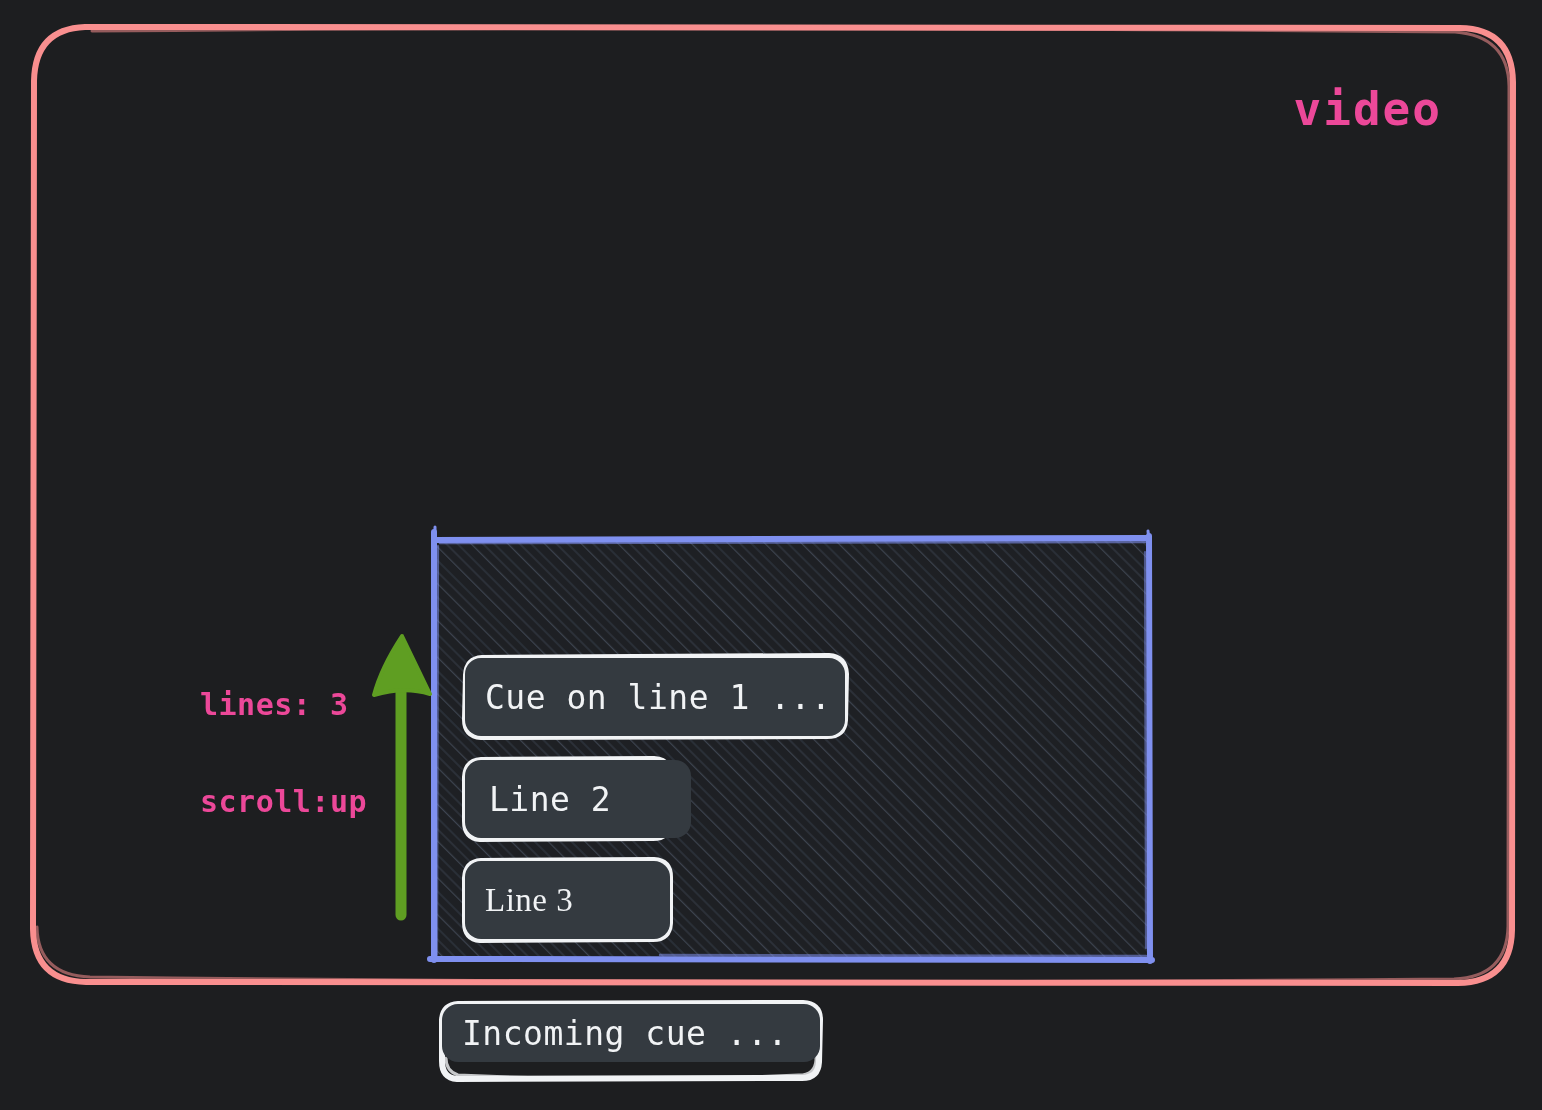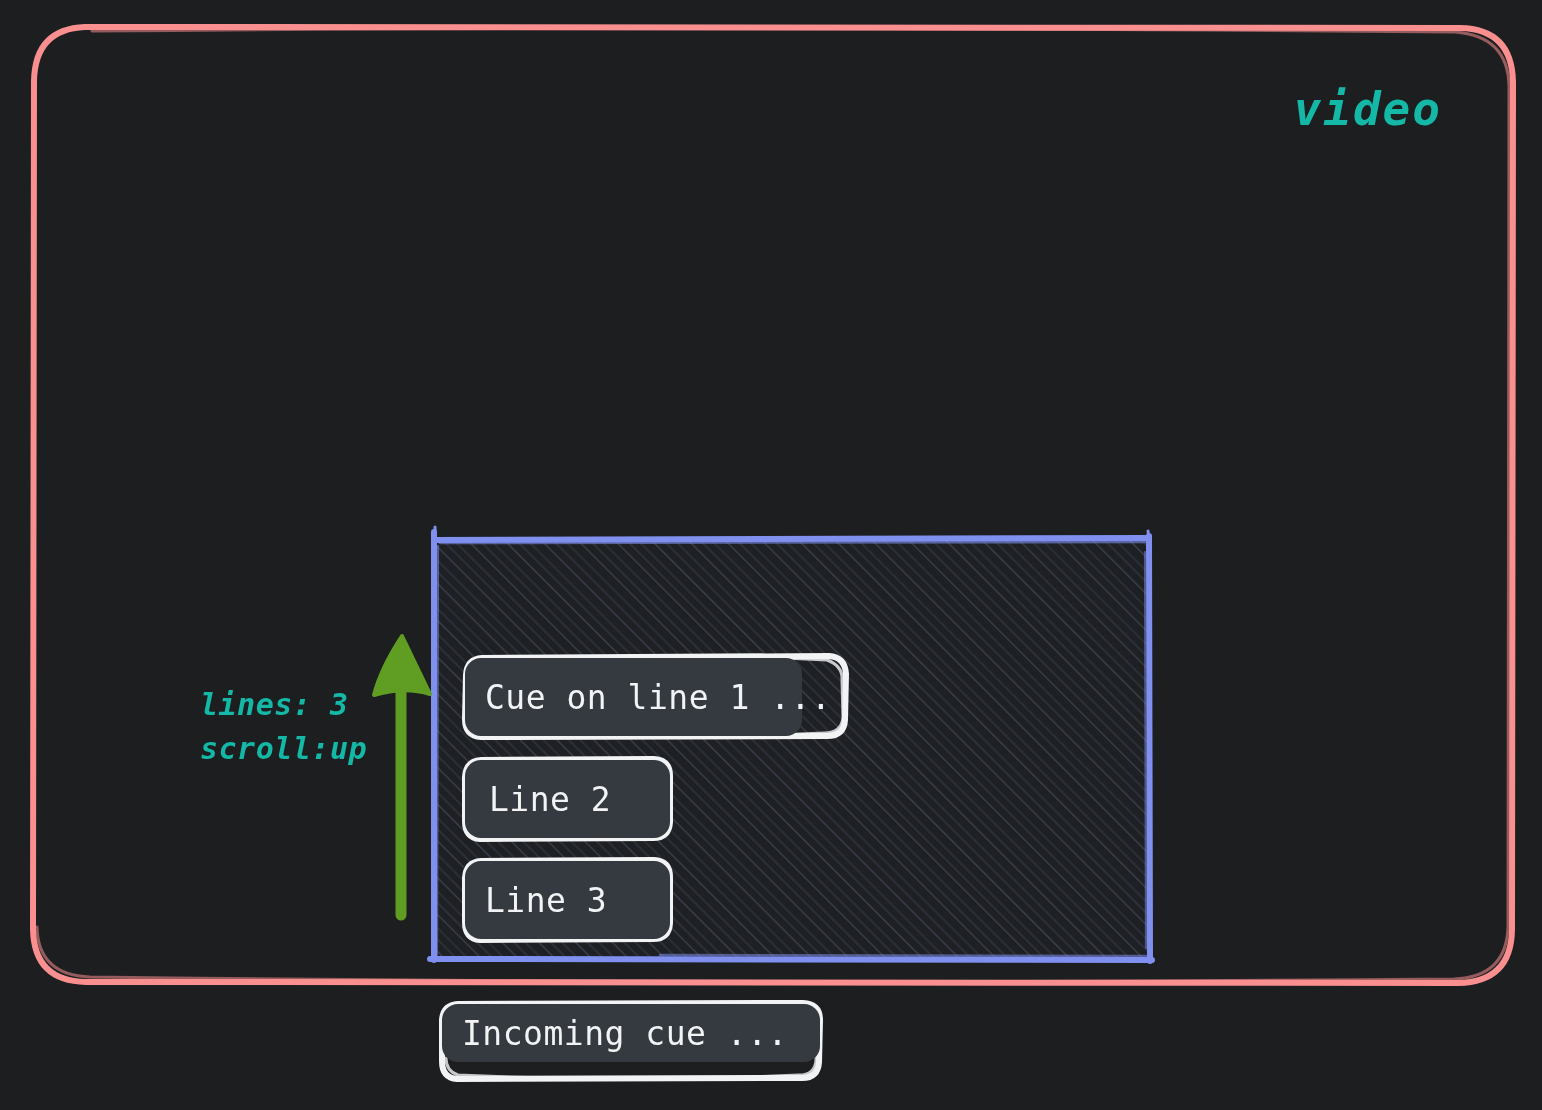--- a/index.html
+++ b/index.html
@@ -29,24 +29,23 @@
     left: 0;
     top: 0;
     width: 1542px;
     height: 1110px;
     pointer-events: none;
   }
 
   
   .label {
     position: absolute;
-    color: #14b8a6;
+    color: #ec4899;
     white-space: pre;
     letter-spacing: 0.5px;
-    font-style: italic;
   }
 
   #video-label {
     right: 100px;
     top: 82px;
     font-size: 46px;
     font-weight: 700;
     letter-spacing: 2px;
   }
 
@@ -59,21 +58,21 @@
 
   #lines-label {
     left: 200px;
     top: 687px;
     font-size: 30px;
     font-weight: 700;
   }
 
   #scroll-label {
     left: 200px;
-    top: 731px;
+    top: 784px;
     font-size: 30px;
     font-weight: 700;
   }
 
   
   .cue-box {
     position: absolute;
     box-sizing: border-box;
     background: #343a40;
     border-radius: 16px;
@@ -81,23 +80,23 @@
     align-items: center;
     padding-left: 20px;
   }
   .cue-box .cue-text {
     color: #f1f3f5;
     font-size: 33px;
     white-space: pre;
     letter-spacing: 0.5px;
   }
 
-  #cue-1 { left: 465px; top: 658px; width: 337px; height: 78px; }
-  #cue-2 { left: 465px; top: 760px; width: 205px; height: 78px; padding-left: 24px; }
-  #cue-3 { left: 465px; top: 861px; width: 205px; height: 78px; }
+  #cue-1 { left: 465px; top: 658px; width: 380px; height: 78px; }
+  #cue-2 { left: 465px; top: 760px; width: 226px; height: 78px; padding-left: 24px; }
+  #cue-3 { left: 465px; top: 861px; width: 205px; height: 78px; font-family: Liberation Serif, serif; }
   #cue-incoming { left: 442px; top: 1004px; width: 378px; height: 58px; }
 </style>
 </head>
 <body>
 
 <div id="stage">
 
   <svg id="sketch" viewBox="0 0 1542 1110">
     <defs>
 

